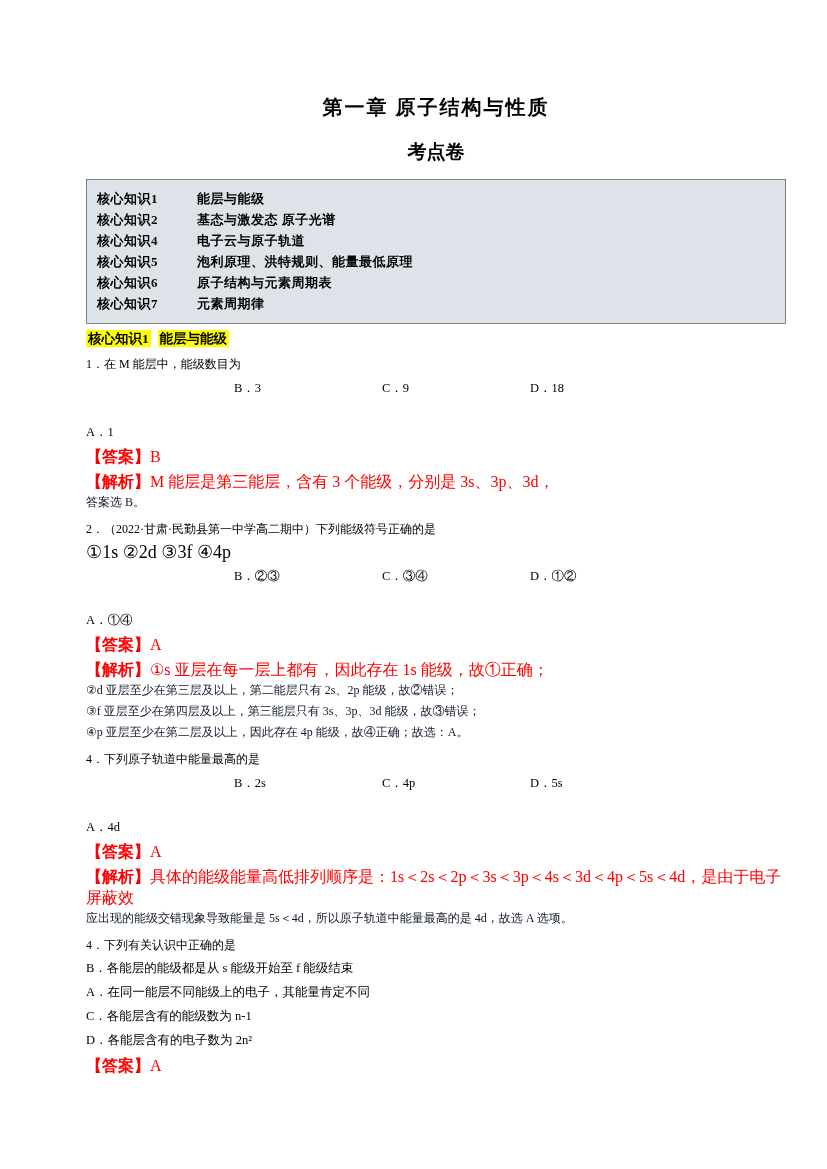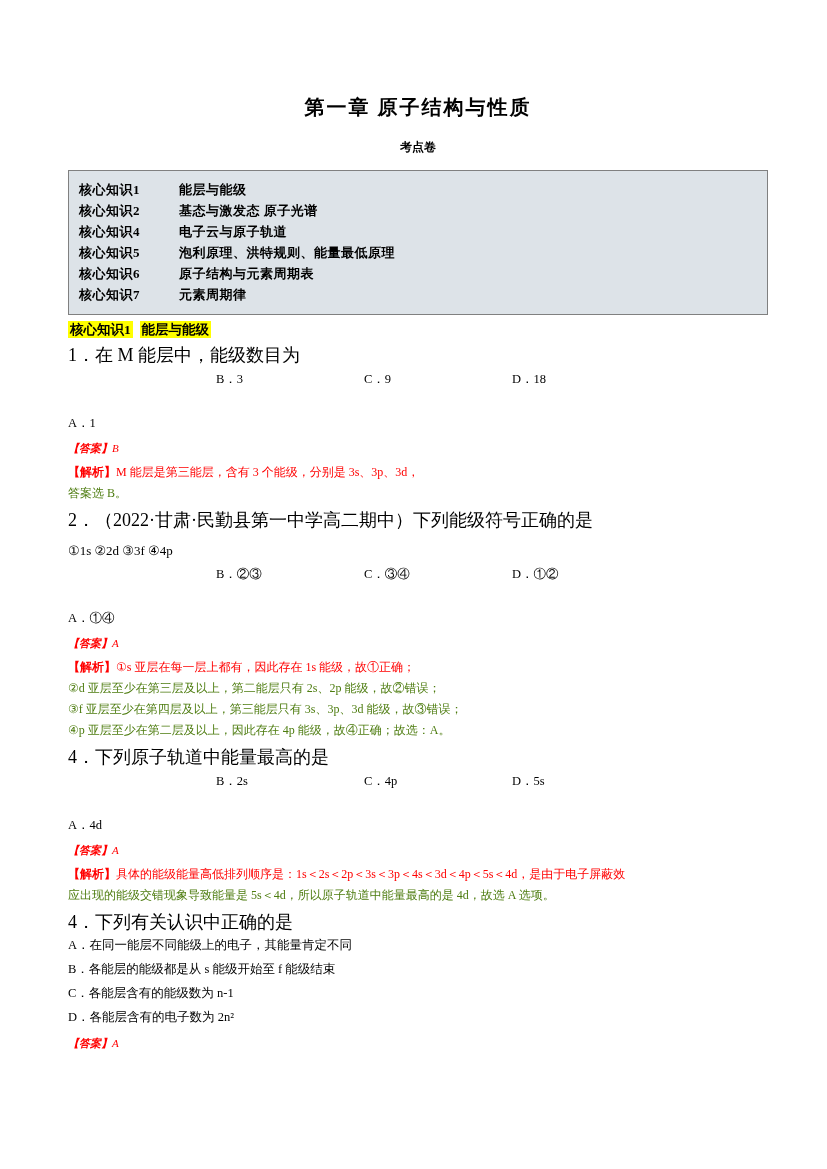--- a/index.html
+++ b/index.html
@@ -15,35 +15,35 @@
     position: relative;
     width: 827px;
     height: 1169px;
     margin: 0 auto;
     background: #ffffff;
     overflow: hidden;
     box-sizing: border-box;
   }
   .content {
     position: absolute;
-    left: 68px;
+    left: 86px;
     top: 94px;
     width: 700px;
   }
   .doc-title {
     text-align: center;
     font-size: 20px;
     font-weight: bold;
     letter-spacing: 2px;
     margin: 0 0 18px 0;
     font-family: "Liberation Serif", "DejaVu Serif", serif;
   }
   .doc-subtitle {
     text-align: center;
-    font-size: 12px;
+    font-size: 19px;
     font-weight: bold;
     margin: 0 0 14px 0;
   }
   .toc-box {
     border: 1px solid #808080;
     background: #dde3e8;
     padding: 8px 10px 9px 10px;
     margin-bottom: 2px;
   }
   .toc-line {
@@ -65,64 +65,63 @@
     margin-top: 6px;
     margin-bottom: 2px;
     font-size: 13.5px;
     font-weight: bold;
   }
   .hl {
     background: #ffff00;
     padding: 1px 2px;
   }
   .q-line {
-    font-size: 18px;
+    font-size: 12px;
     line-height: 22px;
     margin-top: 5px;
     color: #000;
   }
   .q-sub {
-    font-size: 13px;
-    line-height: 21px;
-    margin-top: 9px;
+    font-size: 18px;
+    line-height: 21px;
+    margin-top: 2px;
   }
   .opts {
     font-size: 12.5px;
     line-height: 22px;
     margin-top: 2px;
     display: flex;
   }
   .opts .o {
     display: inline-block;
   }
   .o1 { width: 148px; margin-top: 44px; }
   .o2 { width: 148px; }
   .o3 { width: 148px; }
   .o4 { width: 148px; }
   .ans {
     color: #ff0000;
-    font-size: 11px;
+    font-size: 16px;
     line-height: 22px;
     margin-top: 3px;
-    font-style: italic;
   }
   .ans b {
     font-weight: bold;
   }
   .exp {
     color: #ff0000;
-    font-size: 12px;
+    font-size: 16px;
     line-height: 21px;
     margin-top: 3px;
   }
   .exp .lbl {
     font-weight: bold;
   }
   .exp-cont {
-    color: #4d7c0f;
+    color: #0f172a;
     font-size: 12px;
     line-height: 21px;
   }
   .choices-stack .c {
     font-size: 12.5px;
     line-height: 24px;
   }
 </style>
 </head>
 <body>
@@ -208,22 +207,22 @@
       </div>
       <div class="exp">
         <span class="lbl">【解析】</span><span>具体的能级能量高低排列顺序是：1s＜2s＜2p＜3s＜3p＜4s＜3d＜4p＜5s＜4d，是由于电子屏蔽效</span>
       </div>
       <div class="exp-cont">应出现的能级交错现象导致能量是 5s＜4d，所以原子轨道中能量最高的是 4d，故选 A 选项。</div>
     </div>
 
     <div>
       <div class="q-line">4．下列有关认识中正确的是</div>
       <div class="choices-stack">
+        <div class="c">B．各能层的能级都是从 s 能级开始至 f 能级结束</div>
         <div class="c">A．在同一能层不同能级上的电子，其能量肯定不同</div>
-        <div class="c">B．各能层的能级都是从 s 能级开始至 f 能级结束</div>
         <div class="c">C．各能层含有的能级数为 n-1</div>
         <div class="c">D．各能层含有的电子数为 2n²</div>
       </div>
       <div class="ans">
         <b>【答案】</b><span>A</span>
       </div>
     </div>
 
   </div>
 </div>

